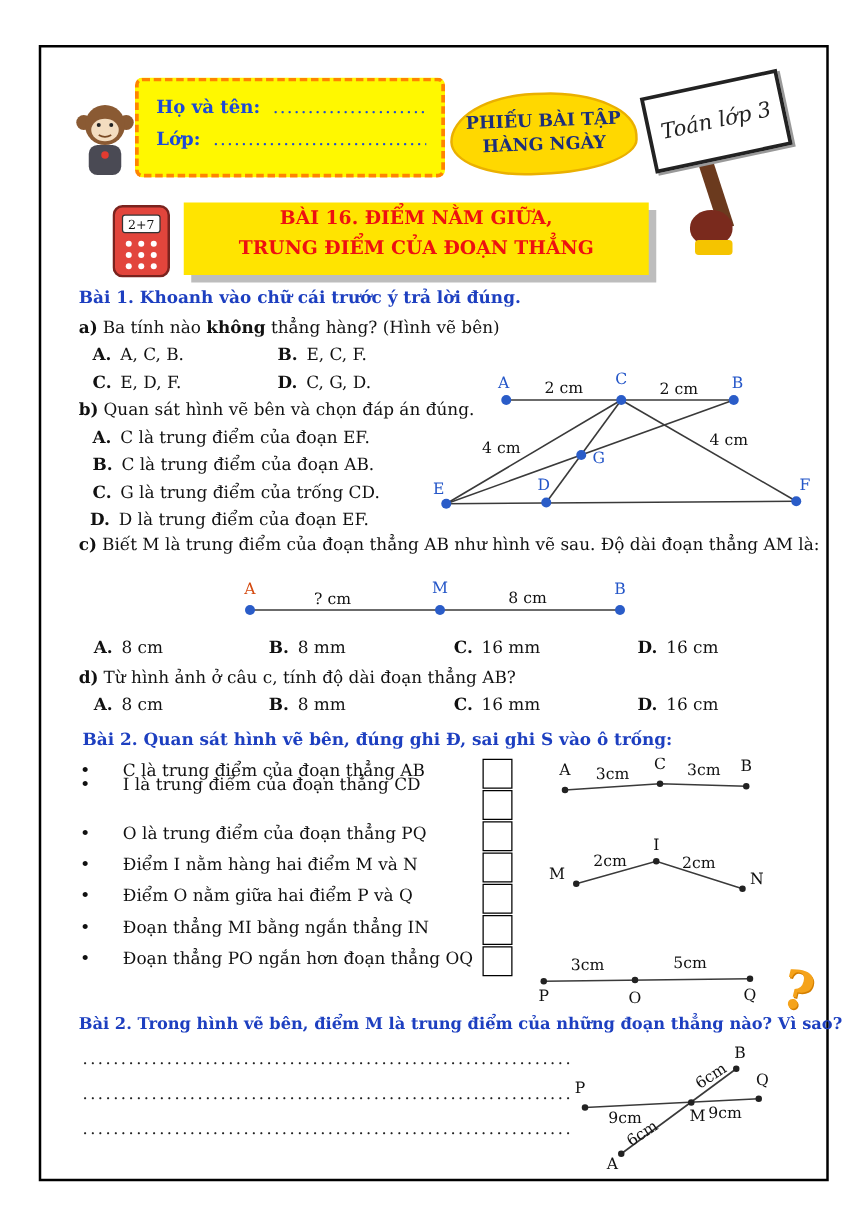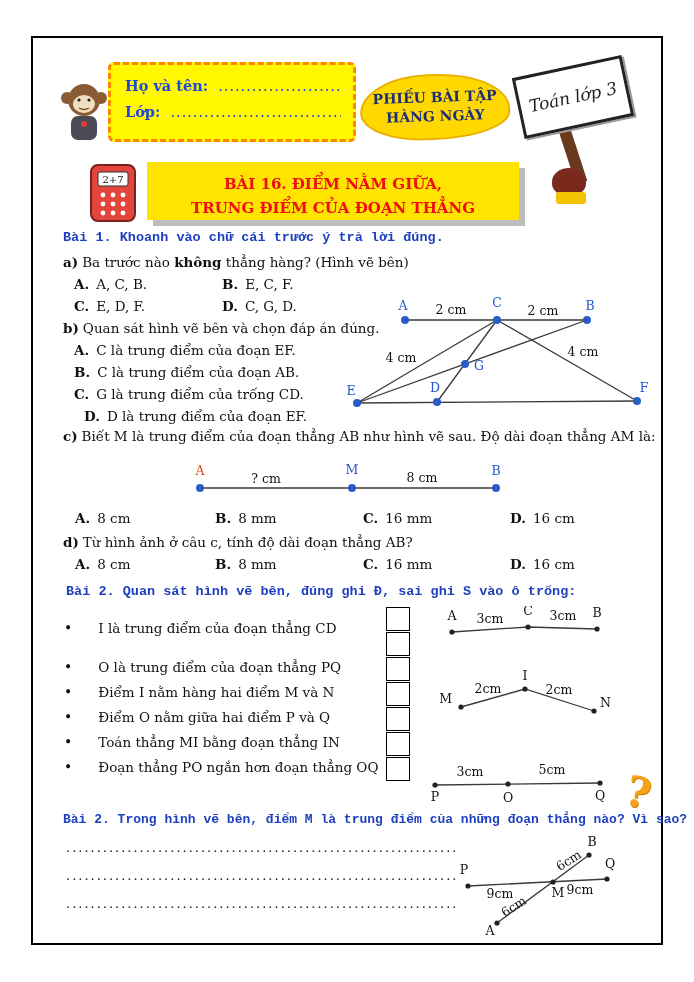--- a/index.html
+++ b/index.html
@@ -22,24 +22,24 @@
   .sign-board { left:517px; top:66px; width:112px; height:62px; background:#fff; border:3px solid #222;
                 transform:rotate(-12deg); display:flex; align-items:center; justify-content:center;
                 font-style:italic; font-size:17px; color:#222; box-shadow:2px 2px 0 #999; }
   .sign-stick { left:566px; top:122px; width:12px; height:62px; background:#6b3a1e; transform:rotate(-18deg); }
   .sign-fist  { left:552px; top:168px; width:34px; height:28px; background:#7a2a1d; border-radius:50% 50% 45% 45%; }
   .sign-cuff  { left:556px; top:192px; width:30px; height:12px; background:#f5c400; border-radius:3px; }
 
   
   .banner { left:147px; top:162px; width:372px; height:58px; background:#ffe400;
             box-shadow:6px 6px 0 #bdbdbd; display:flex; flex-direction:column; align-items:center;
-            justify-content:flex-end; color:#ee1010; font-weight:bold; font-size:15px; line-height:1.6; }
+            justify-content:flex-start; color:#ee1010; font-weight:bold; font-size:15px; line-height:1.6; }
 
   
-  .ex-header { font-size:13.5px; font-weight:bold; color:#1d3fc0; white-space:nowrap;font-family:Liberation Mono, monospace; }
+  .ex-header { font-size:13.5px; font-weight:bold; color:#1d3fc0; white-space:nowrap; }
   .qline { font-size:13.5px; white-space:nowrap; }
   .qline b.pfx { margin-right:4px; }
   .opt { font-size:13.5px; white-space:nowrap; }
   .opt b { margin-right:7px; }
 
   .bullet-row { font-size:13.5px; white-space:nowrap; display:flex; align-items:center; }
   .bullet-row::before { content:"•"; font-size:14px; margin-right:26px; }
 
   .tf-box { width:24px; height:24px; border:1.6px solid #000; background:#fff; }
 
@@ -113,21 +113,21 @@
   </svg>
 
   <div class="abs banner">
     <div>BÀI 16. ĐIỂM NẰM GIỮA,</div>
     <div>TRUNG ĐIỂM CỦA ĐOẠN THẲNG</div>
   </div>
 
   <div class="abs ex-header" style="left:63px;top:230px">Bài 1. Khoanh vào chữ cái trước ý trả lời đúng.</div>
 
   <div class="abs qline" style="left:63px;top:254px">
-    <b class="pfx">a)</b><span>Ba trước nào </span><b>không</b><span> thẳng hàng? (Hình vẽ bên)</span>
+    <b class="pfx">a)</b><span>Ba tính nào </span><b>không</b><span> thẳng hàng? (Hình vẽ bên)</span>
   </div>
   <div class="abs opt" style="left:74px;top:276px">
     <b>A.</b><span>A, C, B.</span>
   </div>
   <div class="abs opt" style="left:222px;top:276px">
     <b>B.</b><span>E, C, F.</span>
   </div>
   <div class="abs opt" style="left:74px;top:298px">
     <b>C.</b><span>E, D, F.</span>
   </div>
@@ -140,21 +140,21 @@
   </div>
   <div class="abs opt" style="left:74px;top:342px">
     <b>A.</b><span>C là trung điểm của đoạn EF.</span>
   </div>
   <div class="abs opt" style="left:74px;top:364px">
     <b>B.</b><span>C là trung điểm của đoạn AB.</span>
   </div>
   <div class="abs opt" style="left:74px;top:386px">
     <b>C.</b><span>G là trung điểm của trống CD.</span>
   </div>
-  <div class="abs opt" style="left:84px;top:408px">
+  <div class="abs opt" style="left:72px;top:408px">
     <b>D.</b><span>D là trung điểm của đoạn EF.</span>
   </div>
 
   <svg class="abs" style="left:345px;top:290px" width="318" height="128" viewBox="0 0 318 128">
     <line x1="60" y1="30" x2="242" y2="30"></line>
     <line x1="12" y1="113" x2="292" y2="111"></line>
     <line x1="12" y1="113" x2="152" y2="30"></line>
     <line x1="152" y1="30" x2="292" y2="111"></line>
     <line x1="12" y1="113" x2="242" y2="30"></line>
     <line x1="92" y1="112" x2="152" y2="30"></line>
@@ -218,34 +218,37 @@
   </div>
   <div class="abs opt" style="left:363px;top:556px">
     <b>C.</b><span>16 mm</span>
   </div>
   <div class="abs opt" style="left:510px;top:556px">
     <b>D.</b><span>16 cm</span>
   </div>
 
   <div class="abs ex-header" style="left:66px;top:584px">Bài 2. Quan sát hình vẽ bên, đúng ghi Đ, sai ghi S vào ô trống:</div>
 
+  <div class="abs bullet-row" style="left:64px;top:609px">
+      <span>C là trung điểm của đoạn thẳng AB</span>
+    </div>
   <div class="abs bullet-row" style="left:64px;top:620px">
       <span>I là trung điểm của đoạn thẳng CD</span>
     </div>
   <div class="abs bullet-row" style="left:64px;top:659px">
       <span>O là trung điểm của đoạn thẳng PQ</span>
     </div>
   <div class="abs bullet-row" style="left:64px;top:684px">
       <span>Điểm I nằm hàng hai điểm M và N</span>
     </div>
   <div class="abs bullet-row" style="left:64px;top:709px">
       <span>Điểm O nằm giữa hai điểm P và Q</span>
     </div>
   <div class="abs bullet-row" style="left:64px;top:734px">
-      <span>Toán thẳng MI bằng đoạn thẳng IN</span>
+      <span>Đoạn thẳng MI bằng ngắn thẳng IN</span>
     </div>
   <div class="abs bullet-row" style="left:64px;top:759px">
       <span>Đoạn thẳng PO ngắn hơn đoạn thẳng OQ</span>
     </div>
 
   <div class="abs tf-box" style="left:386px;top:607px"></div>
   <div class="abs tf-box" style="left:386px;top:632px"></div>
   <div class="abs tf-box" style="left:386px;top:657px"></div>
   <div class="abs tf-box" style="left:386px;top:682px"></div>
   <div class="abs tf-box" style="left:386px;top:707px"></div>

